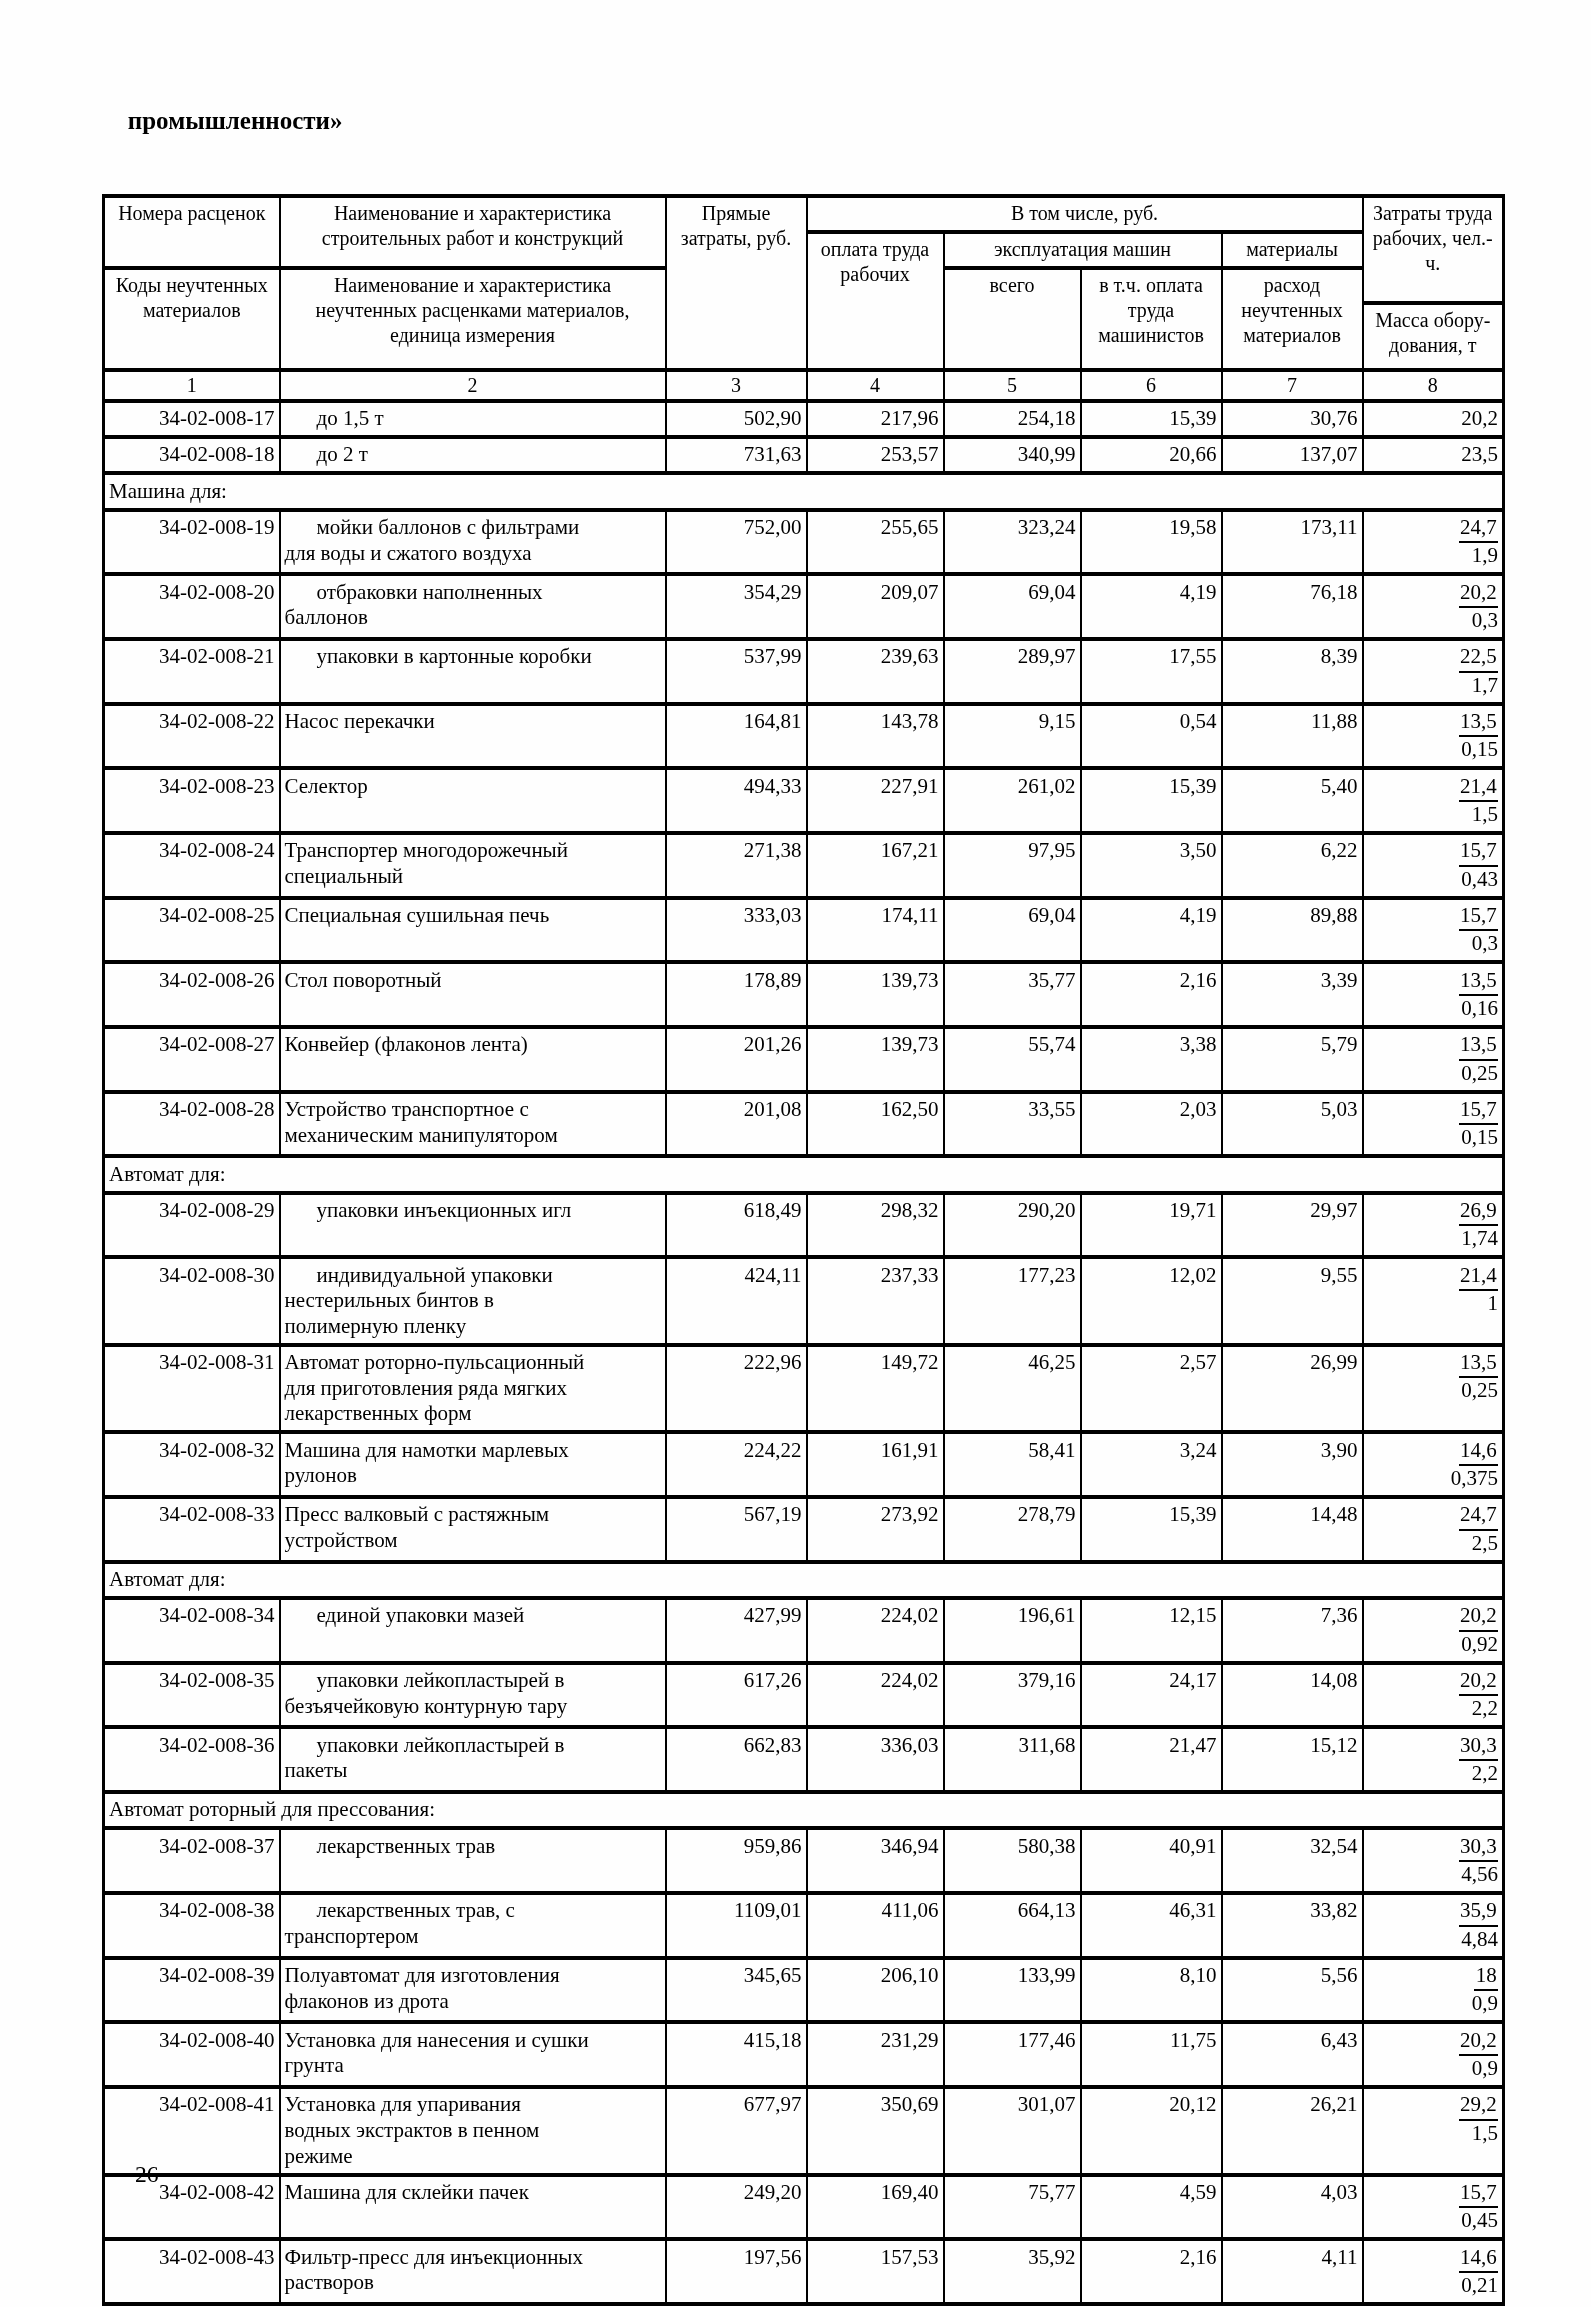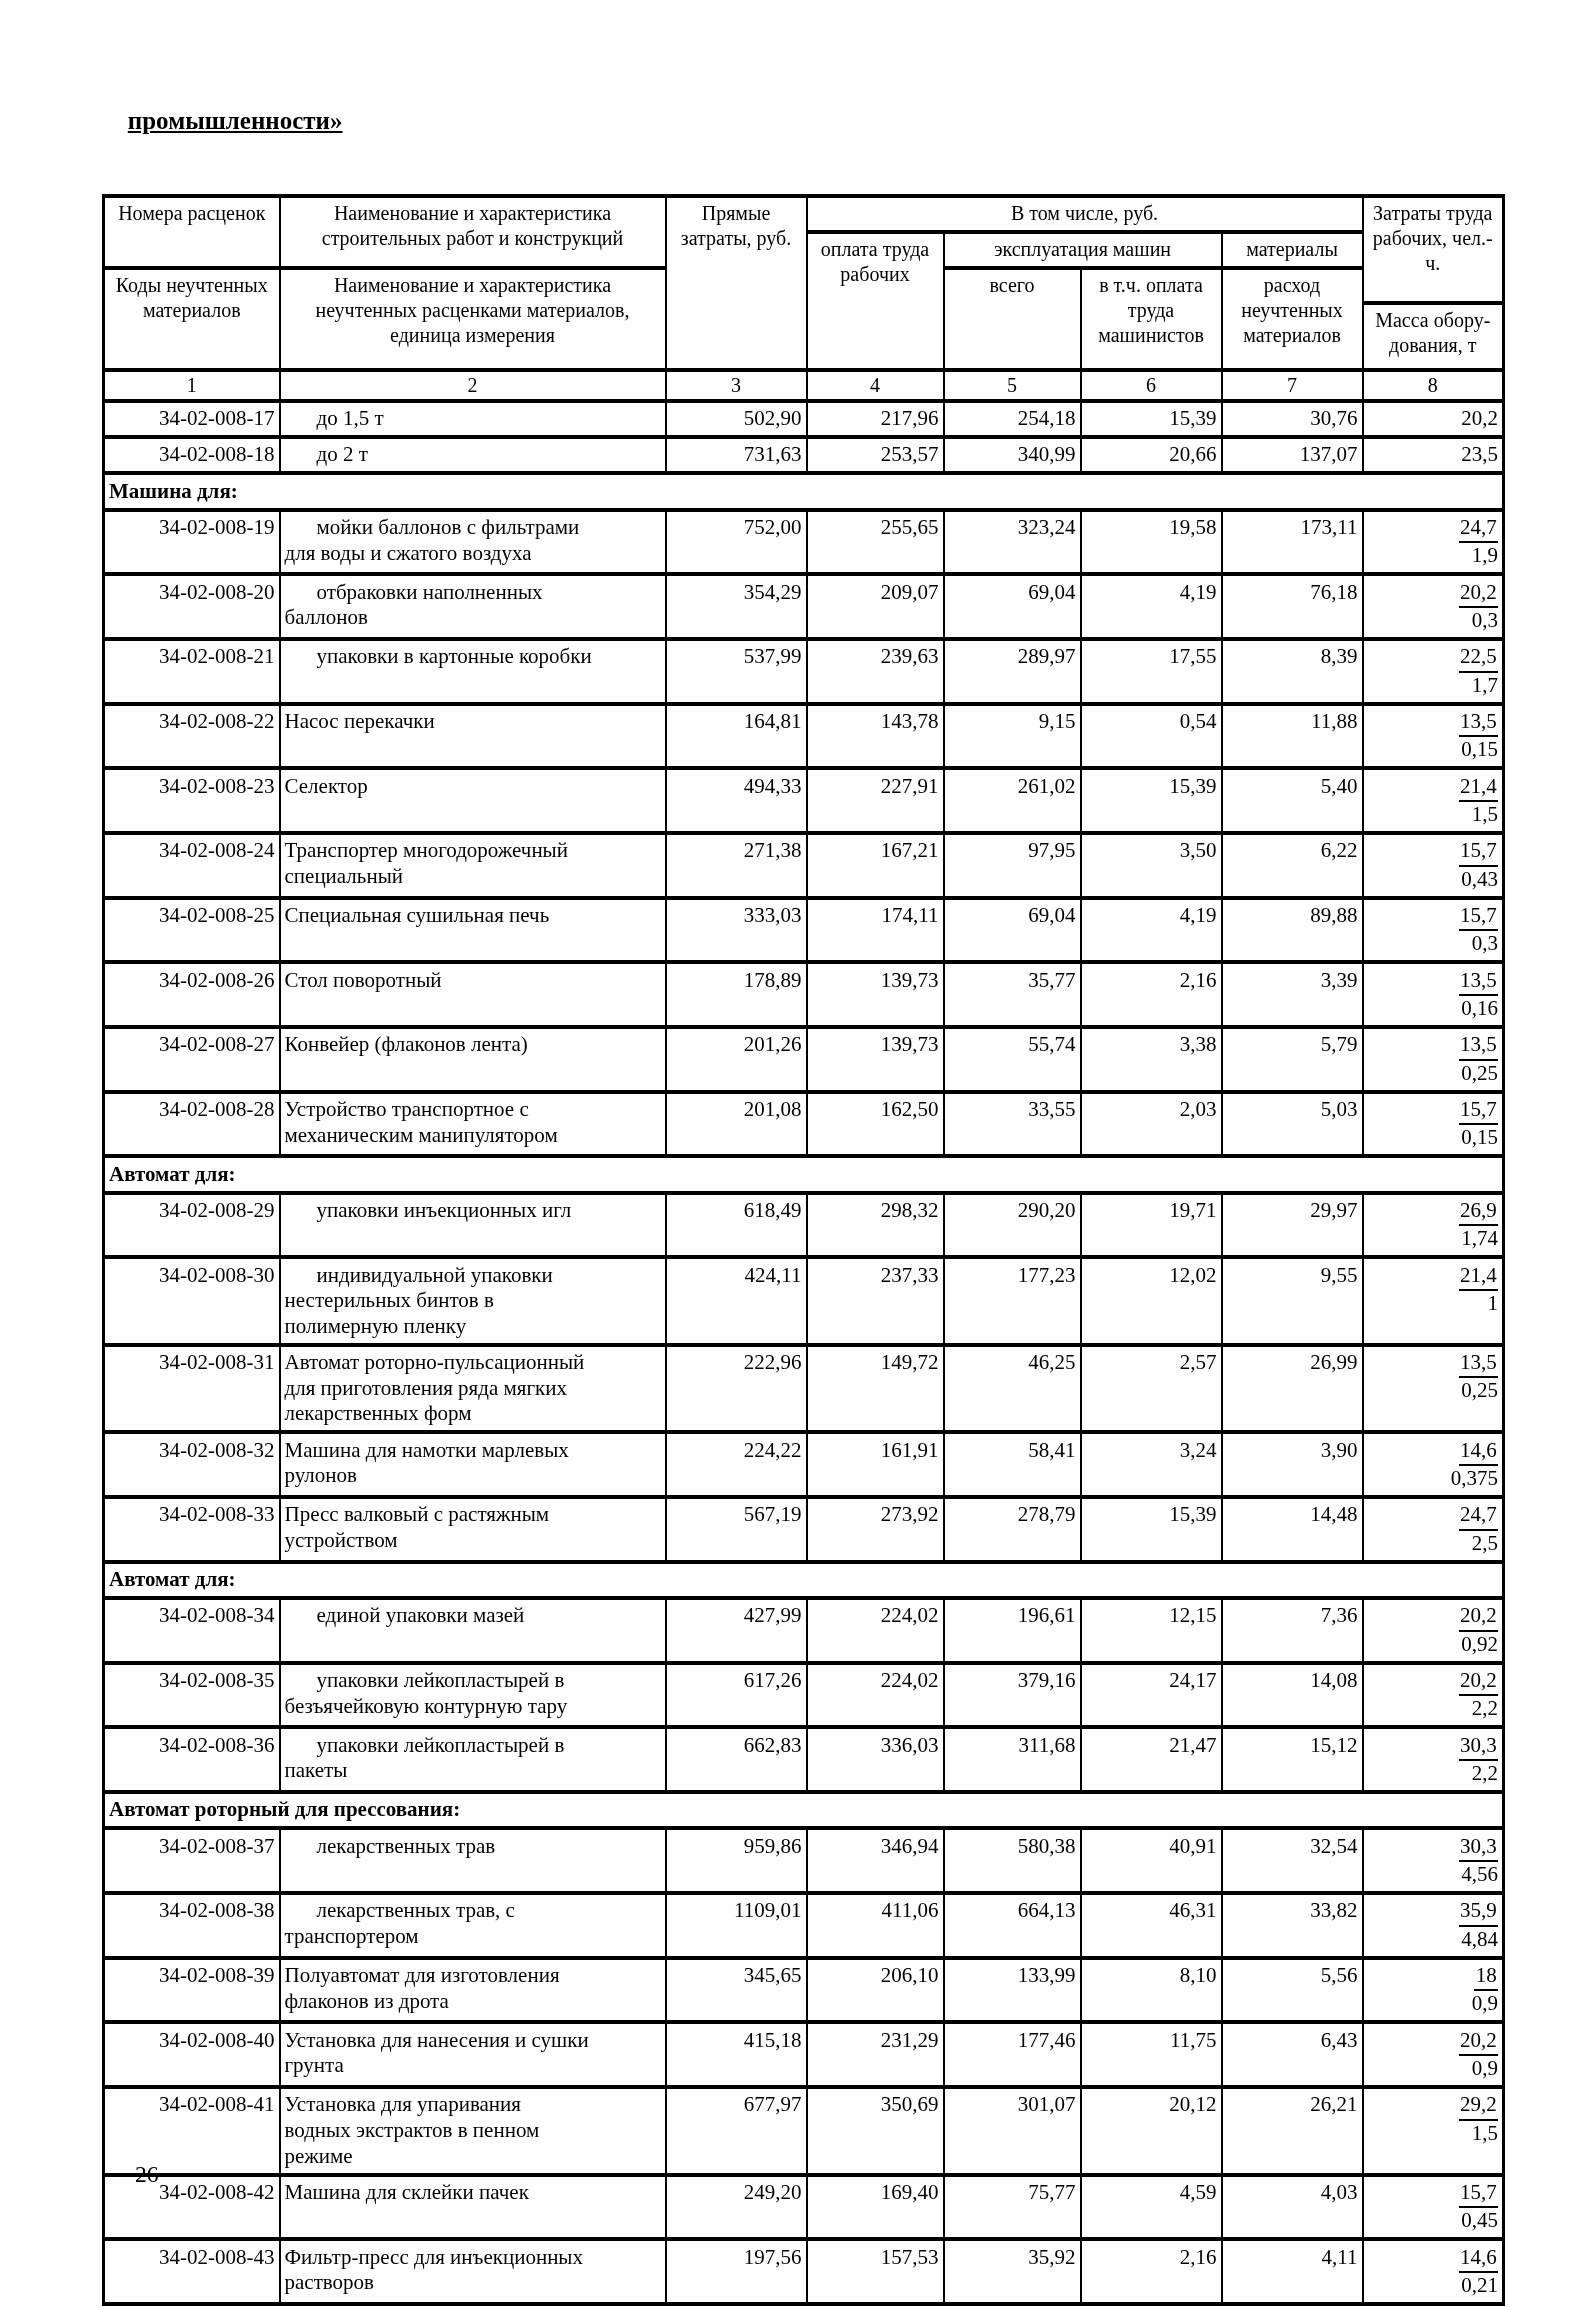--- a/index.html
+++ b/index.html
@@ -7,21 +7,21 @@
     width:1591px; height:2307px; background:#fefefe; color:#000;
     font-family:"Liberation Serif","DejaVu Serif",serif;
     -webkit-font-smoothing:antialiased;
   }
   .page { position:relative; width:1591px; height:2307px; overflow:hidden; }
 
   .doc-title {
     position:absolute; left:117px; top:100px; width:1320px;
     font-weight:bold; font-size:25px; line-height:41px;
   }
-  .doc-title .l2 { margin-left:10.8px;text-decoration:underline; }
+  .doc-title .l2 { margin-left:10.8px; }
 
   table.rates {
     position:absolute; left:102px; top:194px; width:1400px;
     border-collapse:collapse; table-layout:fixed;
     font-size:21px; line-height:25.6px;
     border:3.4px solid #000;
   }
   table.rates td {
     border-left:2px solid #000; border-right:2px solid #000;
     border-top:4px solid #000; border-bottom:4px solid #000;
@@ -34,21 +34,21 @@
   tr.num-row td { font-size:20px; padding:0.7px; height:25.6px; text-align:center; vertical-align:middle; }
 
   .code-cell  { text-align:right; white-space:nowrap; }
   .name-cell  { white-space:pre-line; text-align:left; }
   .name-cell.indent { text-indent:32px; }
   .num-cell   { text-align:right; padding-right:5.4px; }
   .labor-cell { text-align:right; padding-right:3.4px; }
   .labor { display:inline-block; }
   .labor.u { border-bottom:2.7px solid #000; padding:0 1.3px 0.7px 1.3px; }
   .mass { display:block; }
-  .section-cell { font-weight:bold; padding-left:199px; text-align:left; }
+  .section-cell { font-weight:normal; padding-left:199px; text-align:left; }
 
   .page-number { position:absolute; left:135px; top:2161px; font-size:23.6px; }
 </style>
 </head>
 <body>
 
 <div class="page">
 
   <div class="doc-title">
     <div class="l2">промышленности»</div>

